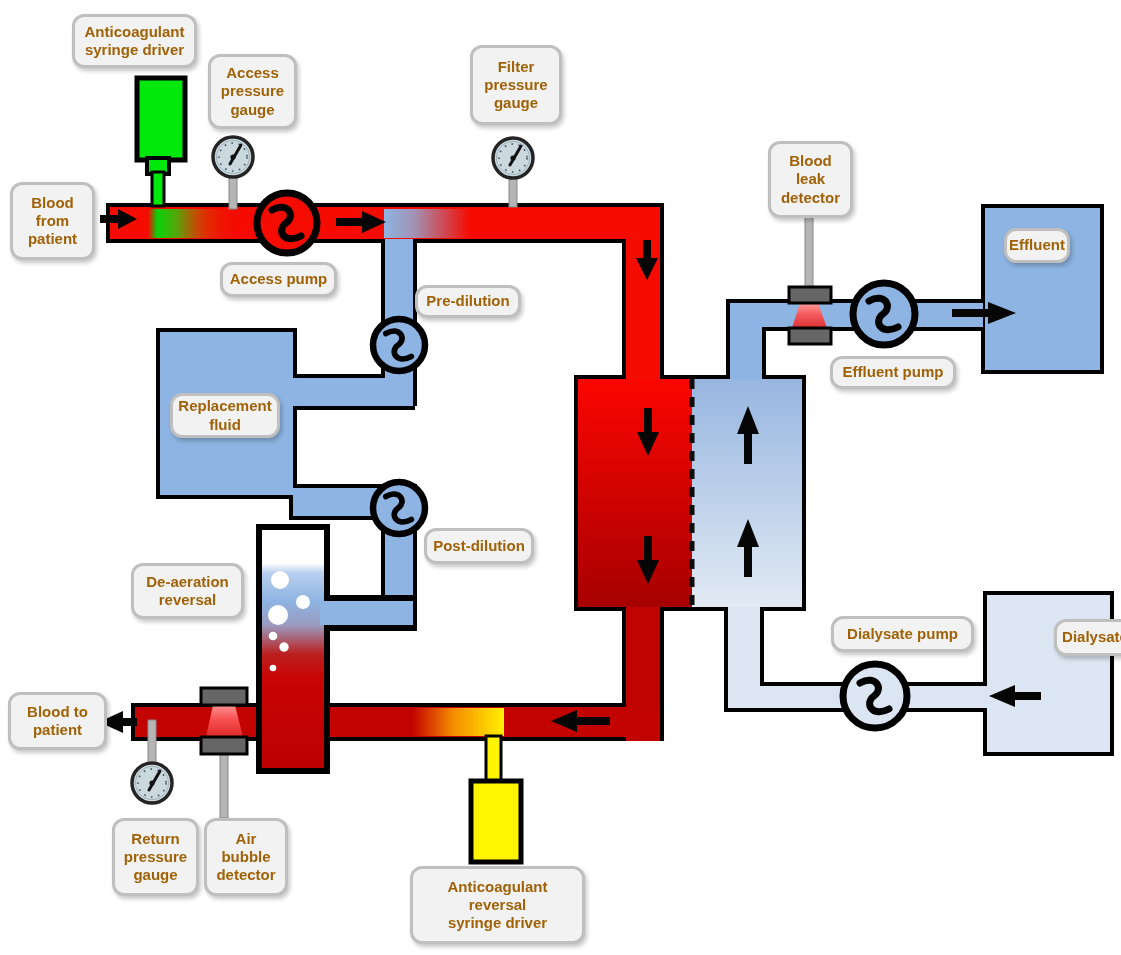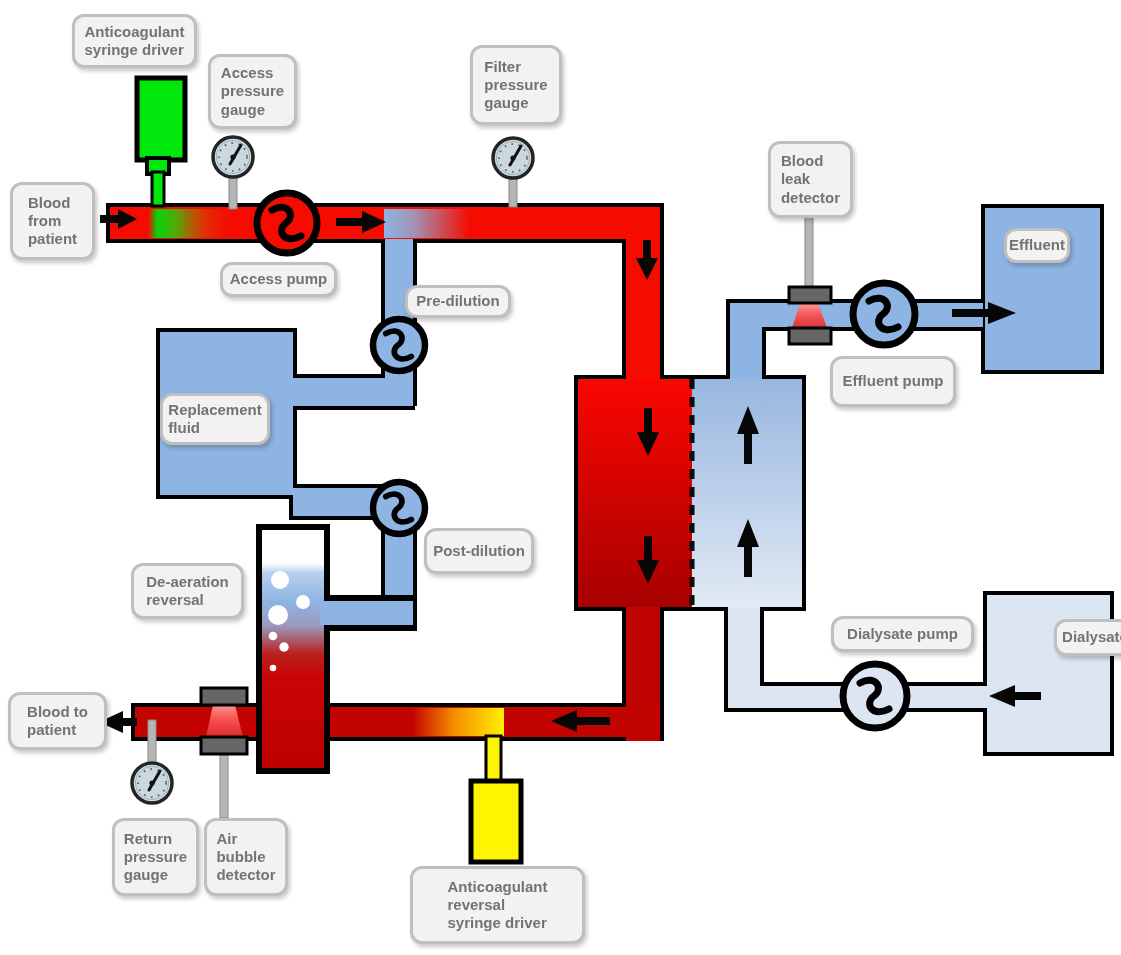--- a/index.html
+++ b/index.html
@@ -1,21 +1,21 @@
 <!DOCTYPE html>
 <html><head>
 <meta charset="utf-8">
 <style>
   html,body{margin:0;padding:0;background:#fff;}
   .stage{position:relative;width:1121px;height:955px;background:#fff;overflow:hidden;
          font-family:"Liberation Sans",sans-serif;}
   .stage svg{position:absolute;left:0;top:0;}
   .label{position:absolute;display:flex;align-items:center;justify-content:center;
-         white-space:pre-line;
-         font:bold 15px/1.22 "Liberation Sans",sans-serif;color:#737373;
+         text-align:center;white-space:pre-line;
+         font:bold 15px/1.22 "Liberation Sans",sans-serif;color:#a16207;
          background:#F2F2F2;border:3px solid #BFBFBF;border-radius:12px;
          box-sizing:border-box;padding:3px 4px;
          box-shadow:2px 3px 4px rgba(0,0,0,.22);}
 </style>
 </head>
 <body>
 
 <div class="stage">
 
 <svg width="1121" height="955" viewBox="0 0 1121 955">
@@ -240,31 +240,31 @@
 <div class="label" style="left:208px;top:54px;width:89px;height:75px">Access
 pressure
 gauge</div>
 <div class="label" style="left:10px;top:182px;width:85px;height:78px">Blood
 from
 patient</div>
 <div class="label" style="left:220px;top:262px;width:117px;height:35px">Access pump</div>
 <div class="label" style="left:470px;top:45px;width:92px;height:80px">Filter
 pressure
 gauge</div>
-<div class="label" style="left:405px;top:285px;width:106px;height:33px">Pre-dilution</div>
-<div class="label" style="left:160px;top:393px;width:110px;height:52px">Replacement
+<div class="label" style="left:415px;top:285px;width:106px;height:33px">Pre-dilution</div>
+<div class="label" style="left:170px;top:393px;width:110px;height:45px">Replacement
 fluid</div>
-<div class="label" style="left:424px;top:528px;width:110px;height:46px">Post-dilution</div>
+<div class="label" style="left:424px;top:528px;width:110px;height:36px">Post-dilution</div>
 <div class="label" style="left:131px;top:563px;width:113px;height:56px">De-aeration
 reversal</div>
 <div class="label" style="left:768px;top:141px;width:85px;height:77px">Blood
 leak
 detector</div>
 <div class="label" style="left:1004px;top:228px;width:66px;height:35px">Effluent</div>
-<div class="label" style="left:830px;top:356px;width:126px;height:51px">Effluent pump</div>
+<div class="label" style="left:830px;top:356px;width:126px;height:33px">Effluent pump</div>
 <div class="label" style="left:831px;top:616px;width:143px;height:36px">Dialysate pump</div>
 <div class="label" style="left:1054px;top:619px;width:82px;height:37px">Dialysate</div>
 <div class="label" style="left:8px;top:692px;width:99px;height:58px">Blood to
 patient</div>
 <div class="label" style="left:112px;top:818px;width:87px;height:78px">Return
 pressure
 gauge</div>
 <div class="label" style="left:204px;top:818px;width:84px;height:78px">Air
 bubble
 detector</div>

